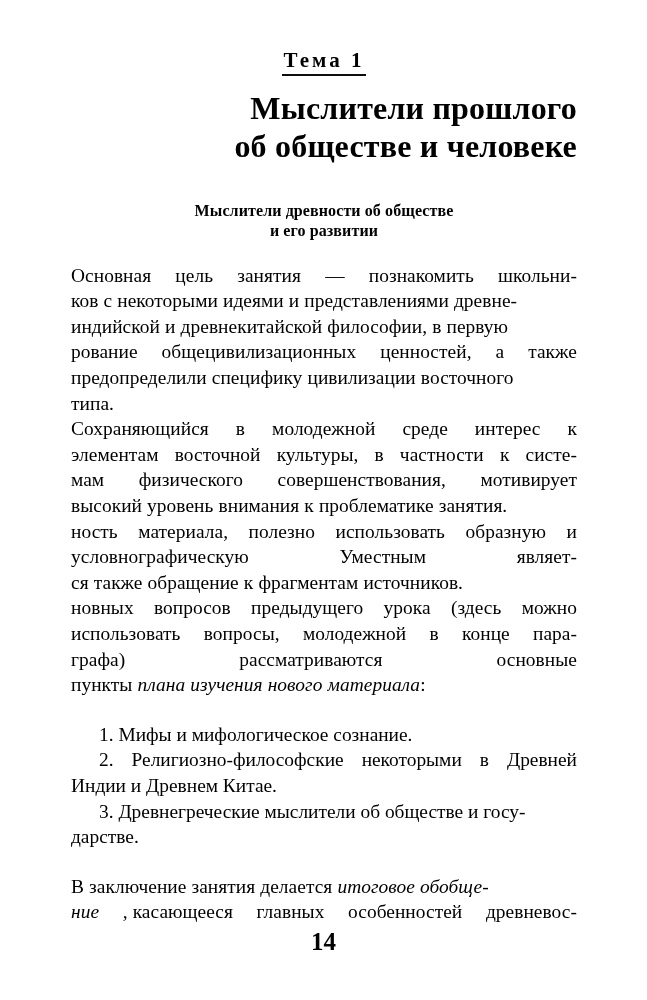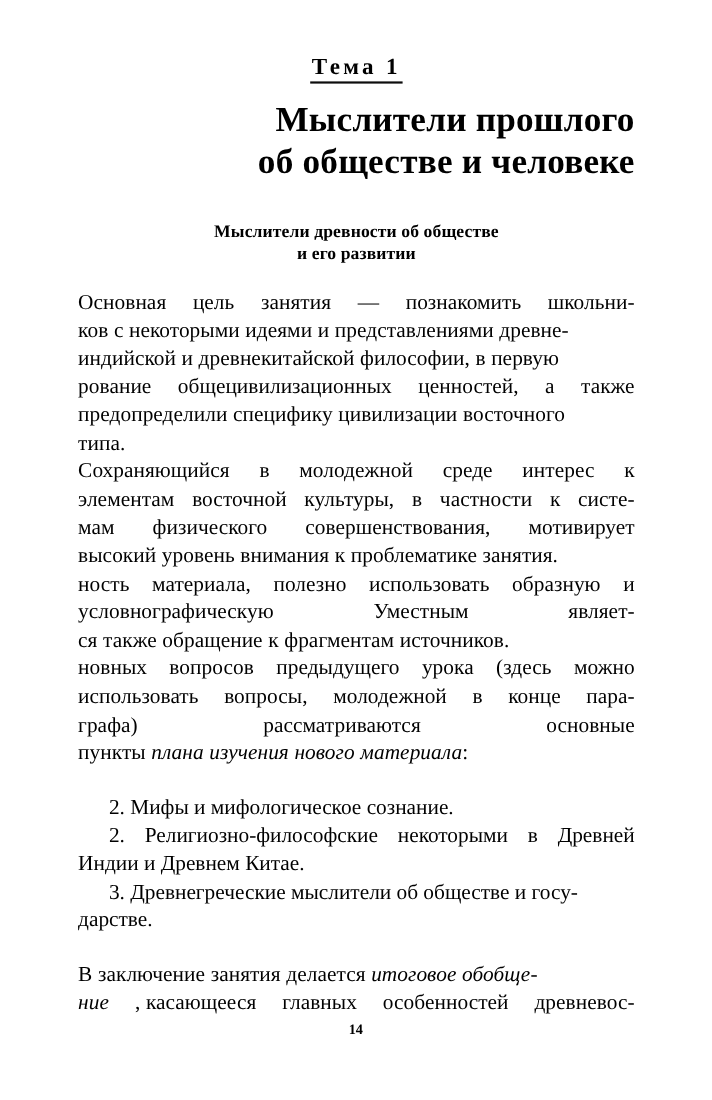--- a/index.html
+++ b/index.html
@@ -124,21 +124,21 @@
   .after-list { margin-top: 24px; }
 
   
 
   .page-number {
     position: absolute;
     left: 0;
     right: 0;
     top: 928px;
     text-align: center;
-    font-size: 13px;
+    font-size: 25px;
     font-weight: bold;
     font-family: "Liberation Serif", "DejaVu Serif", serif;
   }
 </style>
 </head>
 <body>
 
 <div class="page">
   <div class="content">
 
@@ -237,21 +237,21 @@
             <span>графа)</span>
             <span>рассматриваются</span>
             <span>основные</span>
           </span>
           <span class="line">пункты <i class="it">плана изучения нового материала</i>:</span>
         </p>
     </div>
 
     <ol class="plan-list" id="plan-list">
         <li>
-          <span class="line indent">2. Мифы и мифологическое сознание.</span>
+          <span class="line indent">1. Мифы и мифологическое сознание.</span>
         </li>
         <li>
           <span class="line justify">
             <span>2.</span>
             <span>Религиозно-философские</span>
             <span>некоторыми</span>
             <span>в</span>
             <span>Древней</span>
           </span>
           <span class="line">Индии и Древнем Китае.</span>

